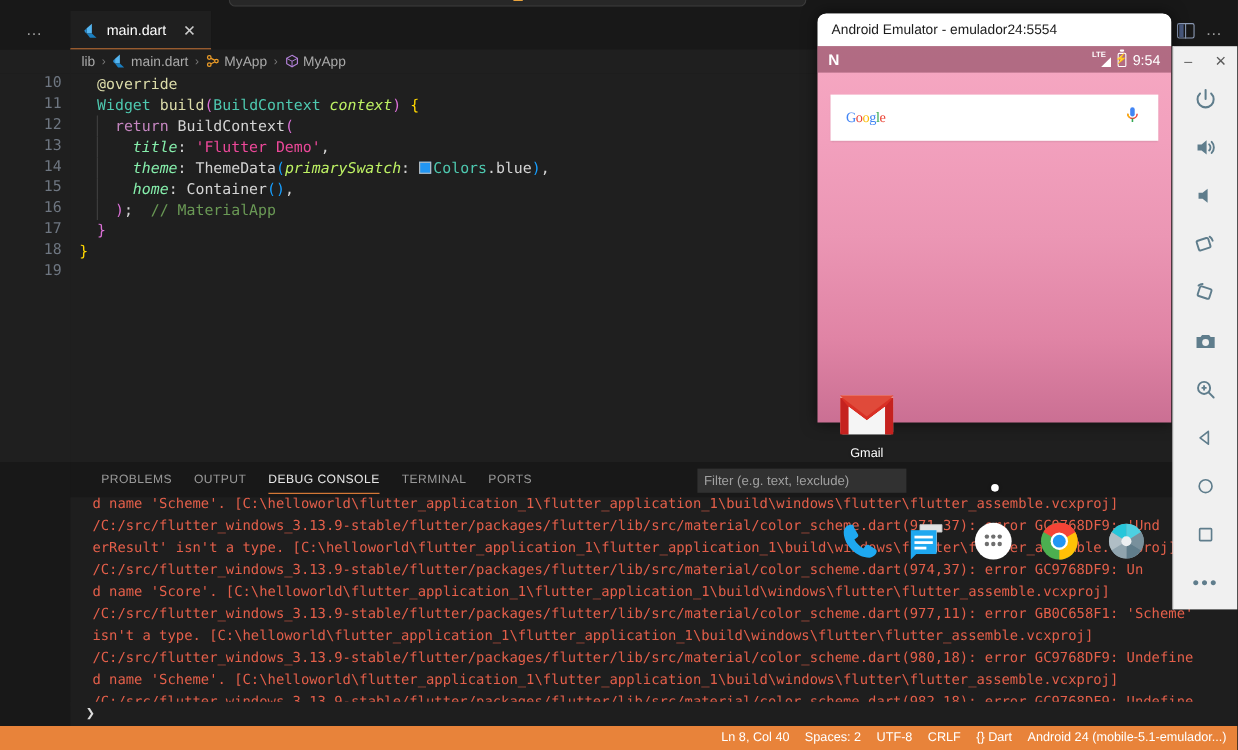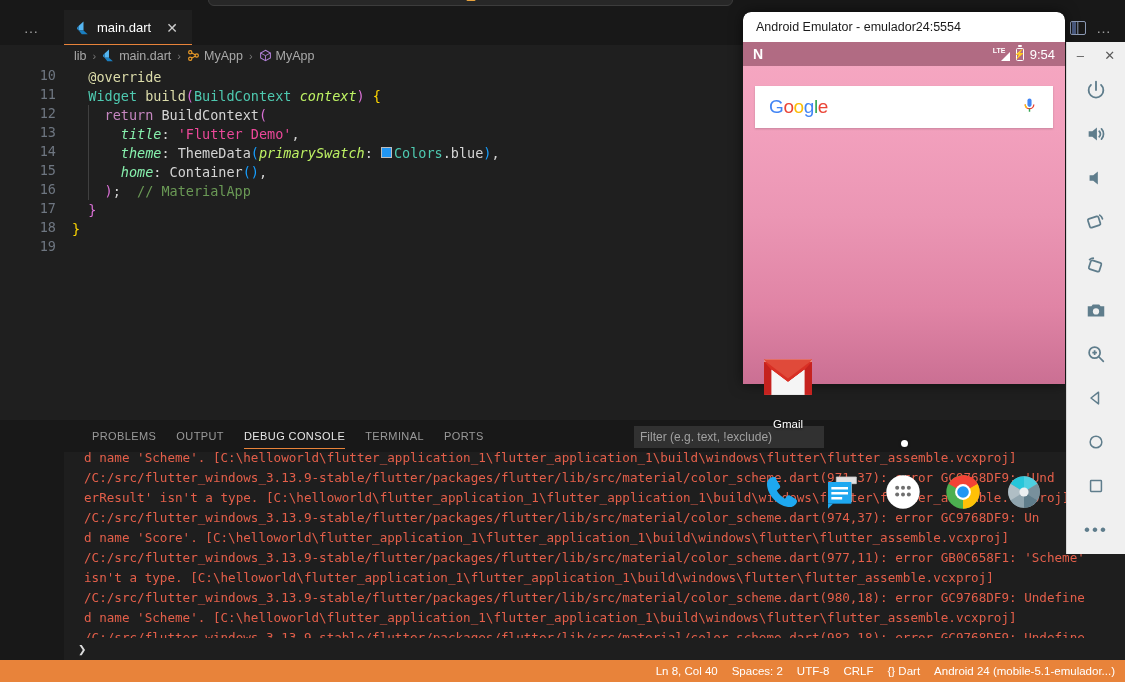--- a/index.html
+++ b/index.html
@@ -281,30 +281,30 @@
   .emu-clock { font-size: 13px; color: #fff; font-weight: 500; }
 
   .search-widget {
     position: absolute; left: 12px; top: 44px;
     width: 298px; height: 42px;
     background: #ffffff;
     display: flex; align-items: center;
     padding: 0 14px;
     box-shadow: 0 1px 2px rgba(0,0,0,.18);
   }
-  .g-logo { font-size: 19px; letter-spacing: -0.4px; font-family: Liberation Sans, sans-serif; }
+  .g-logo { font-size: 13px; letter-spacing: -0.4px; font-family: Liberation Serif, serif; }
   .g-b { color:#4285F4; } .g-r { color:#EA4335; } .g-y { color:#FBBC05; } .g-g { color:#34A853; }
   .mic { margin-left: auto; }
 
   .app-gmail {
     position: absolute; left: 760px; top: 358px;
     width: 56px; text-align: center;
   }
   .gmail-label {
-    margin-top: 18px; font-size: 11.5px; color: #ffffff;
+    margin-top: 5px; font-size: 11.5px; color: #ffffff;
     text-shadow: 0 1px 2px rgba(0,0,0,.65);
   }
   .page-dot {
     position: absolute; left: 901px; top: 440px;
     width: 7px; height: 7px; border-radius: 50%;
     background: #ffffff;
     box-shadow: 0 0 3px rgba(0,0,0,.35);
   }
   .dock {
     position: absolute; left: 743px; bottom: 0; width: 322px; height: 62px;

